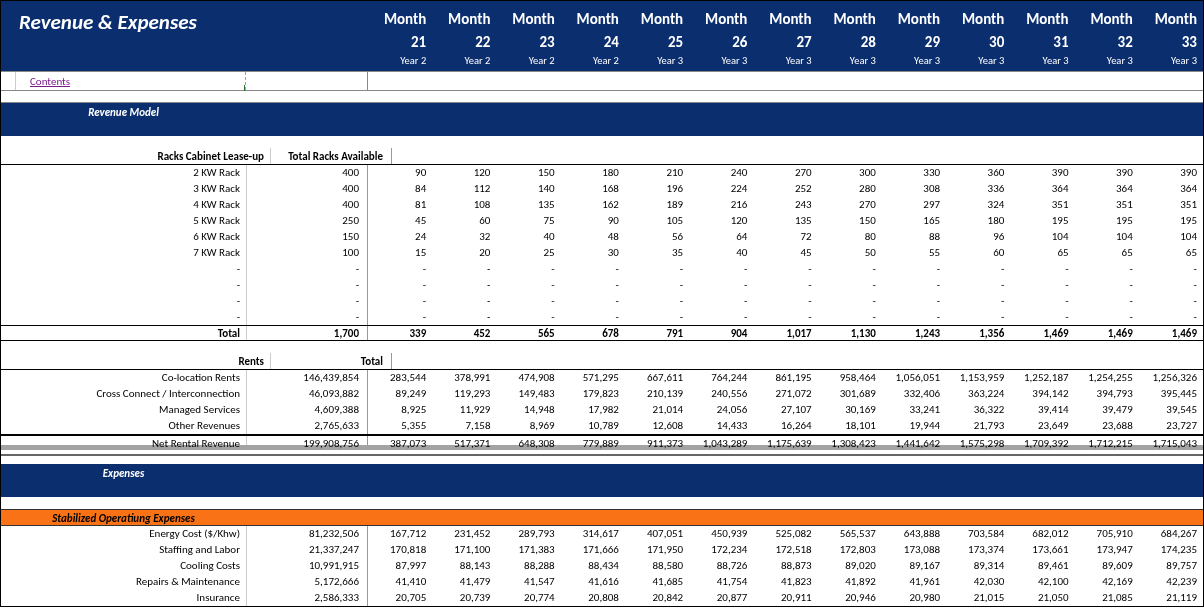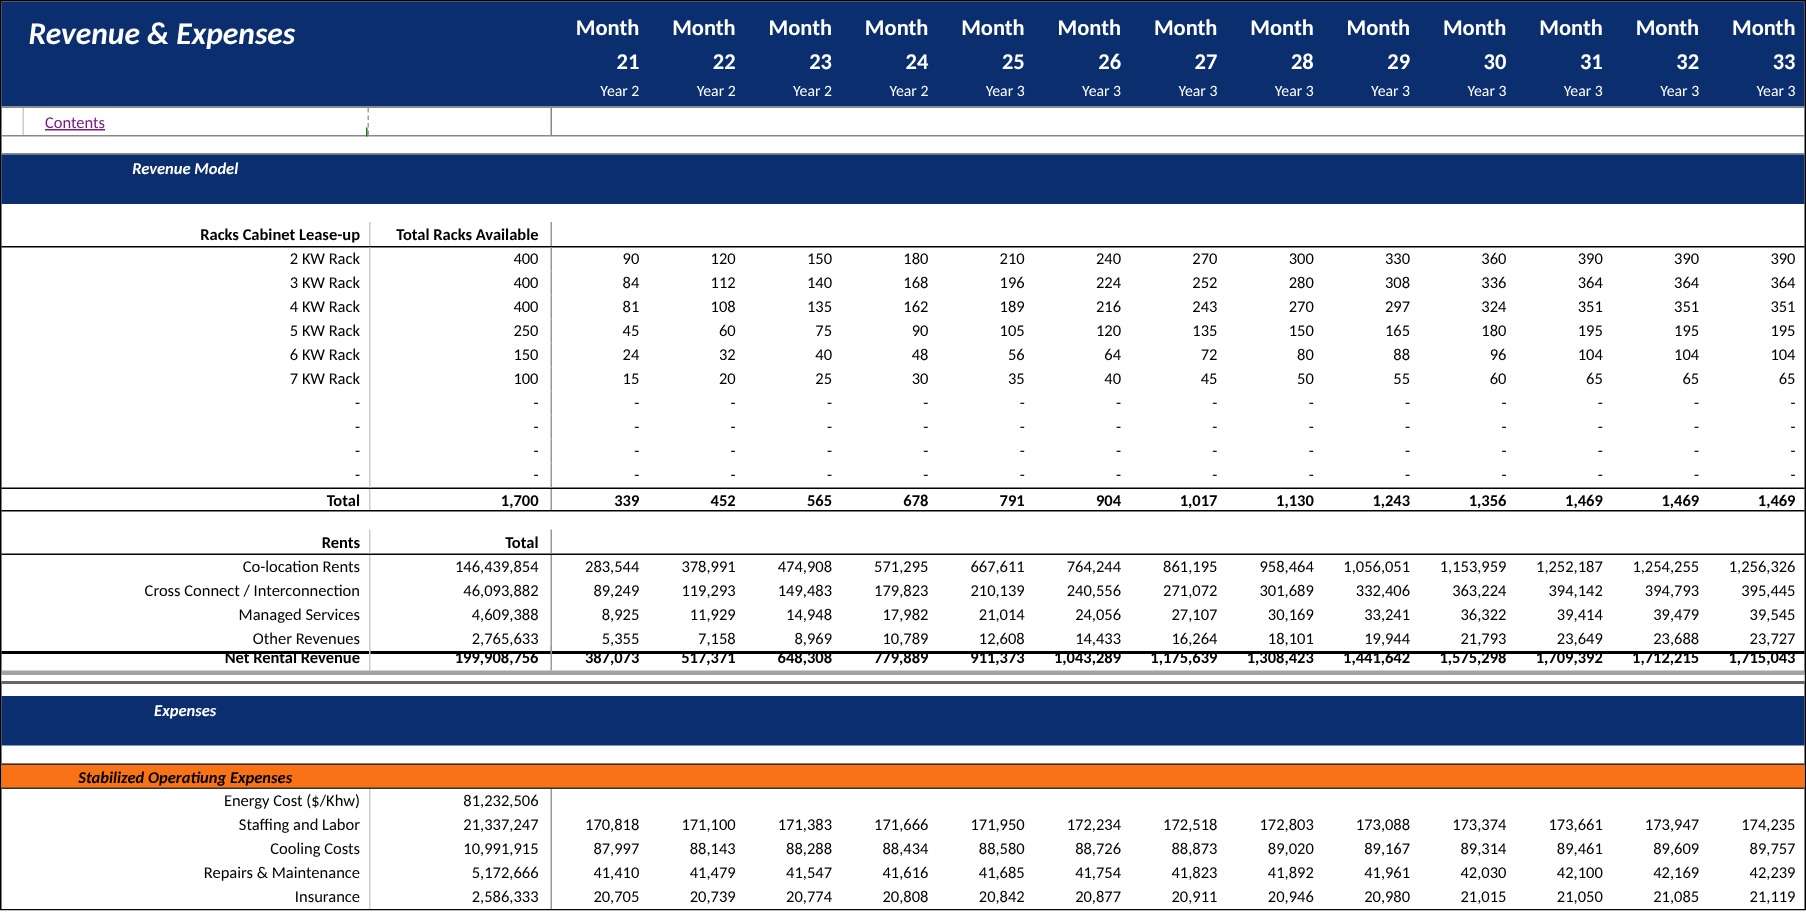--- a/index.html
+++ b/index.html
@@ -120,24 +120,25 @@
   }
   .data-grid > div {
     text-align: right;
     padding-right: 6px;
   }
   .header-row {
     display: flex;
     border-bottom: 1px solid #000;
     height: 17px;
     line-height: 17px;
+    padding-left: 24px;
   }
   .header-row .label-col, .header-row .total-col { font-weight: bold; }
   .bold-row { font-weight: bold; border-top: 1px solid #000; border-bottom: 1px solid #000; }
-  .bold-row2 { font-weight: bold; border-top: 2px solid #000; border-bottom: 3px solid #a3a3a3; align-items: flex-end; }
+  .bold-row2 { font-weight: normal; border-top: 2px solid #000; border-bottom: 5px solid #a3a3a3; }
   .gap-sm { height: 12px; }
   .gap-sm-b { height: 10px; border-bottom: 0; }
   .tab-divider { height: 4px; background: #fff; border-top:0px; border-bottom:0px; }
 </style>
 </head>
 <body>
 
 <div class="sheet">
 
   <div class="title-row">
@@ -565,20 +566,35 @@
   <div class="gap-sm"></div>
 
   <div class="sub-header">
     <div class="lbl">Stabilized Operatiung Expenses</div>
   </div>
 
   <div id="expenses-rows">
       <div class="row">
         <div class="label-col">Energy Cost ($/Khw)</div>
         <div class="total-col">81,232,506</div>
+        <div class="data-grid">
+          <div>167,712</div>
+          <div>231,452</div>
+          <div>289,793</div>
+          <div>314,617</div>
+          <div>407,051</div>
+          <div>450,939</div>
+          <div>525,082</div>
+          <div>565,537</div>
+          <div>643,888</div>
+          <div>703,584</div>
+          <div>682,012</div>
+          <div>705,910</div>
+          <div>684,267</div>
+        </div>
       </div>
       <div class="row">
         <div class="label-col">Staffing and Labor</div>
         <div class="total-col">21,337,247</div>
         <div class="data-grid">
           <div>170,818</div>
           <div>171,100</div>
           <div>171,383</div>
           <div>171,666</div>
           <div>171,950</div>

